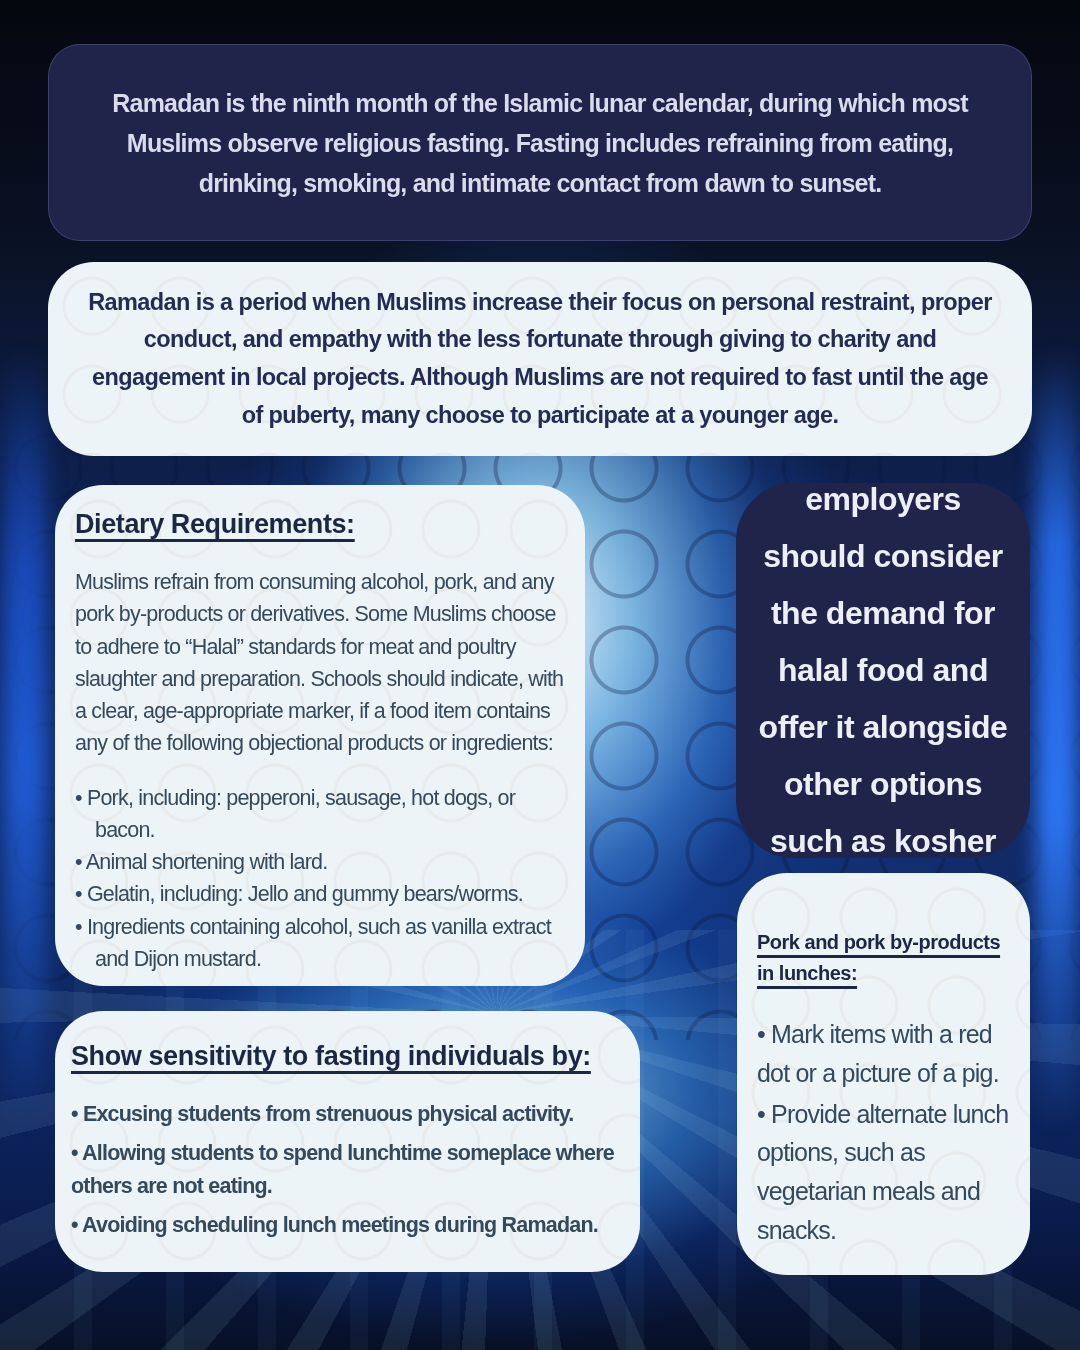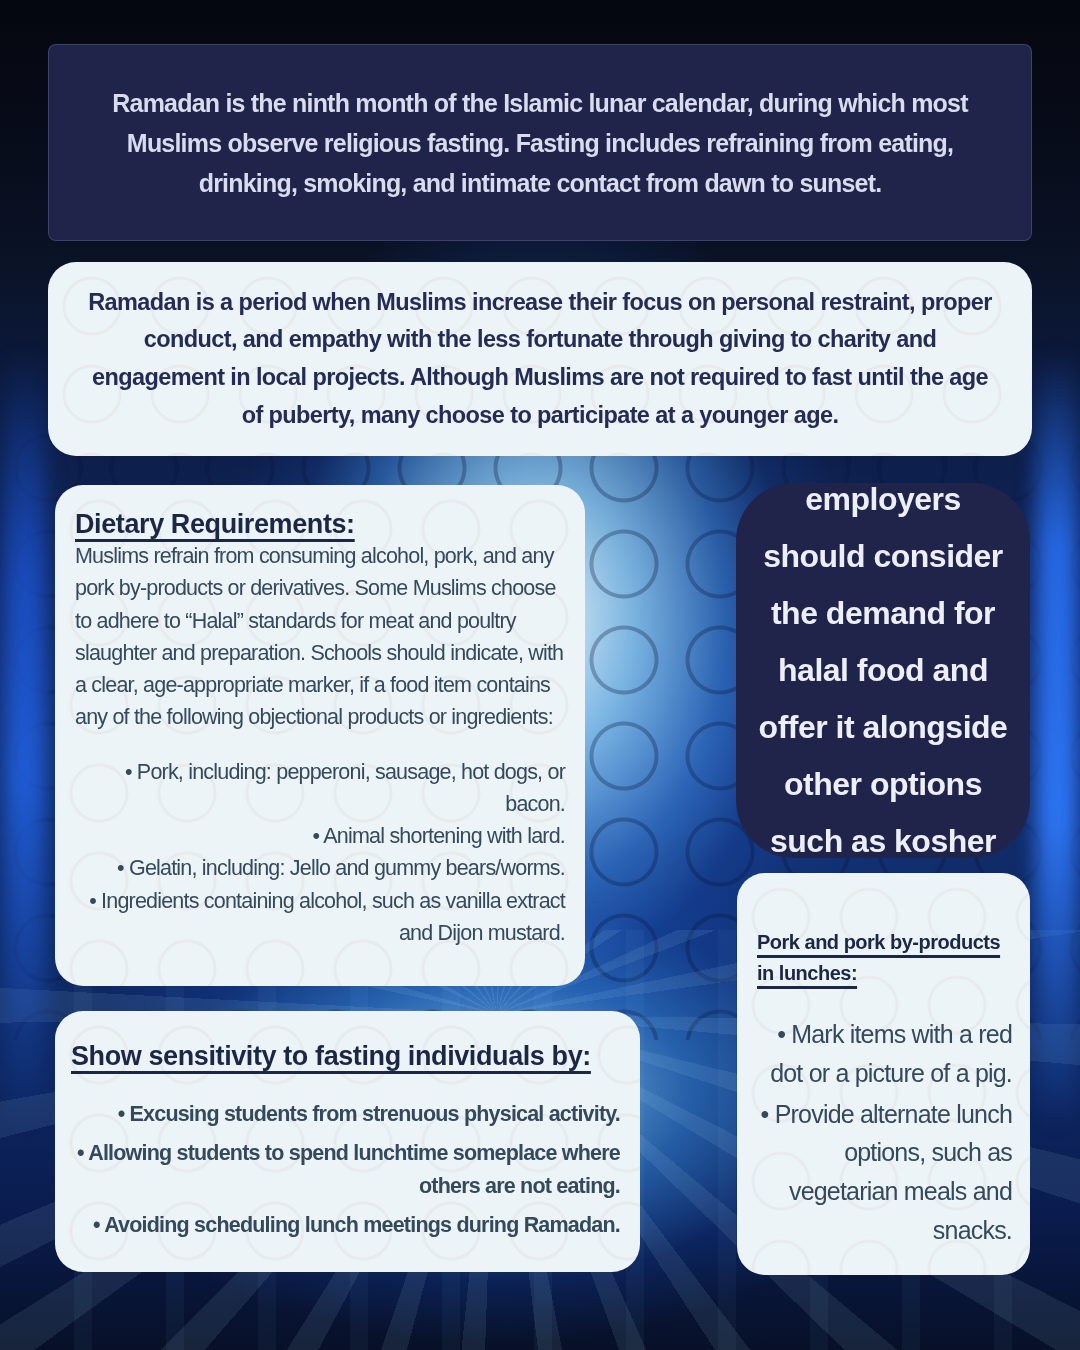--- a/index.html
+++ b/index.html
@@ -49,26 +49,25 @@
     background:linear-gradient(180deg, rgba(0,0,0,0) 0%, rgba(40,110,240,.9) 25%, rgba(46,120,250,.95) 60%, rgba(0,0,0,0) 100%); }
 
   
   .card { position:absolute; overflow:hidden; }
   .card.dark { background:#21244a; }
   .card.light {
     background-color:#ecf4f8;
     background-image:radial-gradient(circle at 50% 50%,
       rgba(0,0,0,0) 26px, rgba(205,170,150,.12) 27px, rgba(205,170,150,.12) 29px, rgba(0,0,0,0) 30px);
     background-size:88px 88px;
-    border-radius:28px;
   }
   .center-text { display:flex; align-items:center; justify-content:center;
     text-align:center; height:100%; font-weight:700; }
 
-  .card-intro-dark { left:48px; top:44px; width:984px; height:197px; border-radius:8px;
+  .card-intro-dark { left:48px; top:44px; width:984px; height:197px; border-radius:32px;
     border:1px solid rgba(160,172,222,.22); background:rgba(32,35,70,.97); }
   .card-intro-dark .center-text { padding:0 34px; font-size:25px; line-height:1.6;
     letter-spacing:-.8px; color:#d8dcec; }
 
   .card-intro-light { left:48px; top:262px; width:984px; height:194px; border-radius:46px;
     background-color:#e9e8ec; }
   .card-intro-light .center-text { padding:0 34px; font-size:23.5px; line-height:1.6;
     letter-spacing:-.6px; color:#242c55; }
 
   .card-dietary { left:55px; top:485px; width:530px; height:501px; border-radius:48px;
@@ -80,23 +79,23 @@
   .card-halal .center-text { padding:0 22px; font-size:32px; line-height:1.78;
     letter-spacing:-.5px; color:#edeff8; }
   .card-pork { left:737px; top:873px; width:293px; height:402px; border-radius:50px;
     padding:54px 18px 0 20px; background-color:#e8e9ed; }
 
   .panel-heading { font-weight:700; color:#1c2746; font-size:27px; letter-spacing:-.4px;
     text-decoration:underline; text-decoration-thickness:3px; text-underline-offset:6px; }
   .card-pork .panel-heading { font-size:20px; line-height:1.55; letter-spacing:-.5px; }
 
   .body-text { color:#35495c; font-size:21.5px; line-height:1.5; letter-spacing:-.8px; }
-  .card-dietary .intro-para { }
+  .card-dietary .intro-para { margin-top:26px; }
   .bullets { list-style:none; margin-top:22px; }
-  .bullets li { color:#35495c; font-size:21.5px; line-height:1.5; letter-spacing:-.8px;text-align:right; }
+  .bullets li { color:#35495c; font-size:21.5px; line-height:1.5; letter-spacing:-.8px; }
   .bullets.hang li { padding-left:20px; text-indent:-20px; }
   .card-sensitivity .bullets { margin-top:26px;font-weight:bold; }
   .card-sensitivity .bullets li { margin-bottom:7px; }
   .card-pork .bullets { margin-top:26px; }
   .card-pork .bullets li { font-size:25px; line-height:1.55; letter-spacing:-.8px; margin-bottom:2px; }
 </style>
 </head>
 <body>
 
 <div class="canvas">

